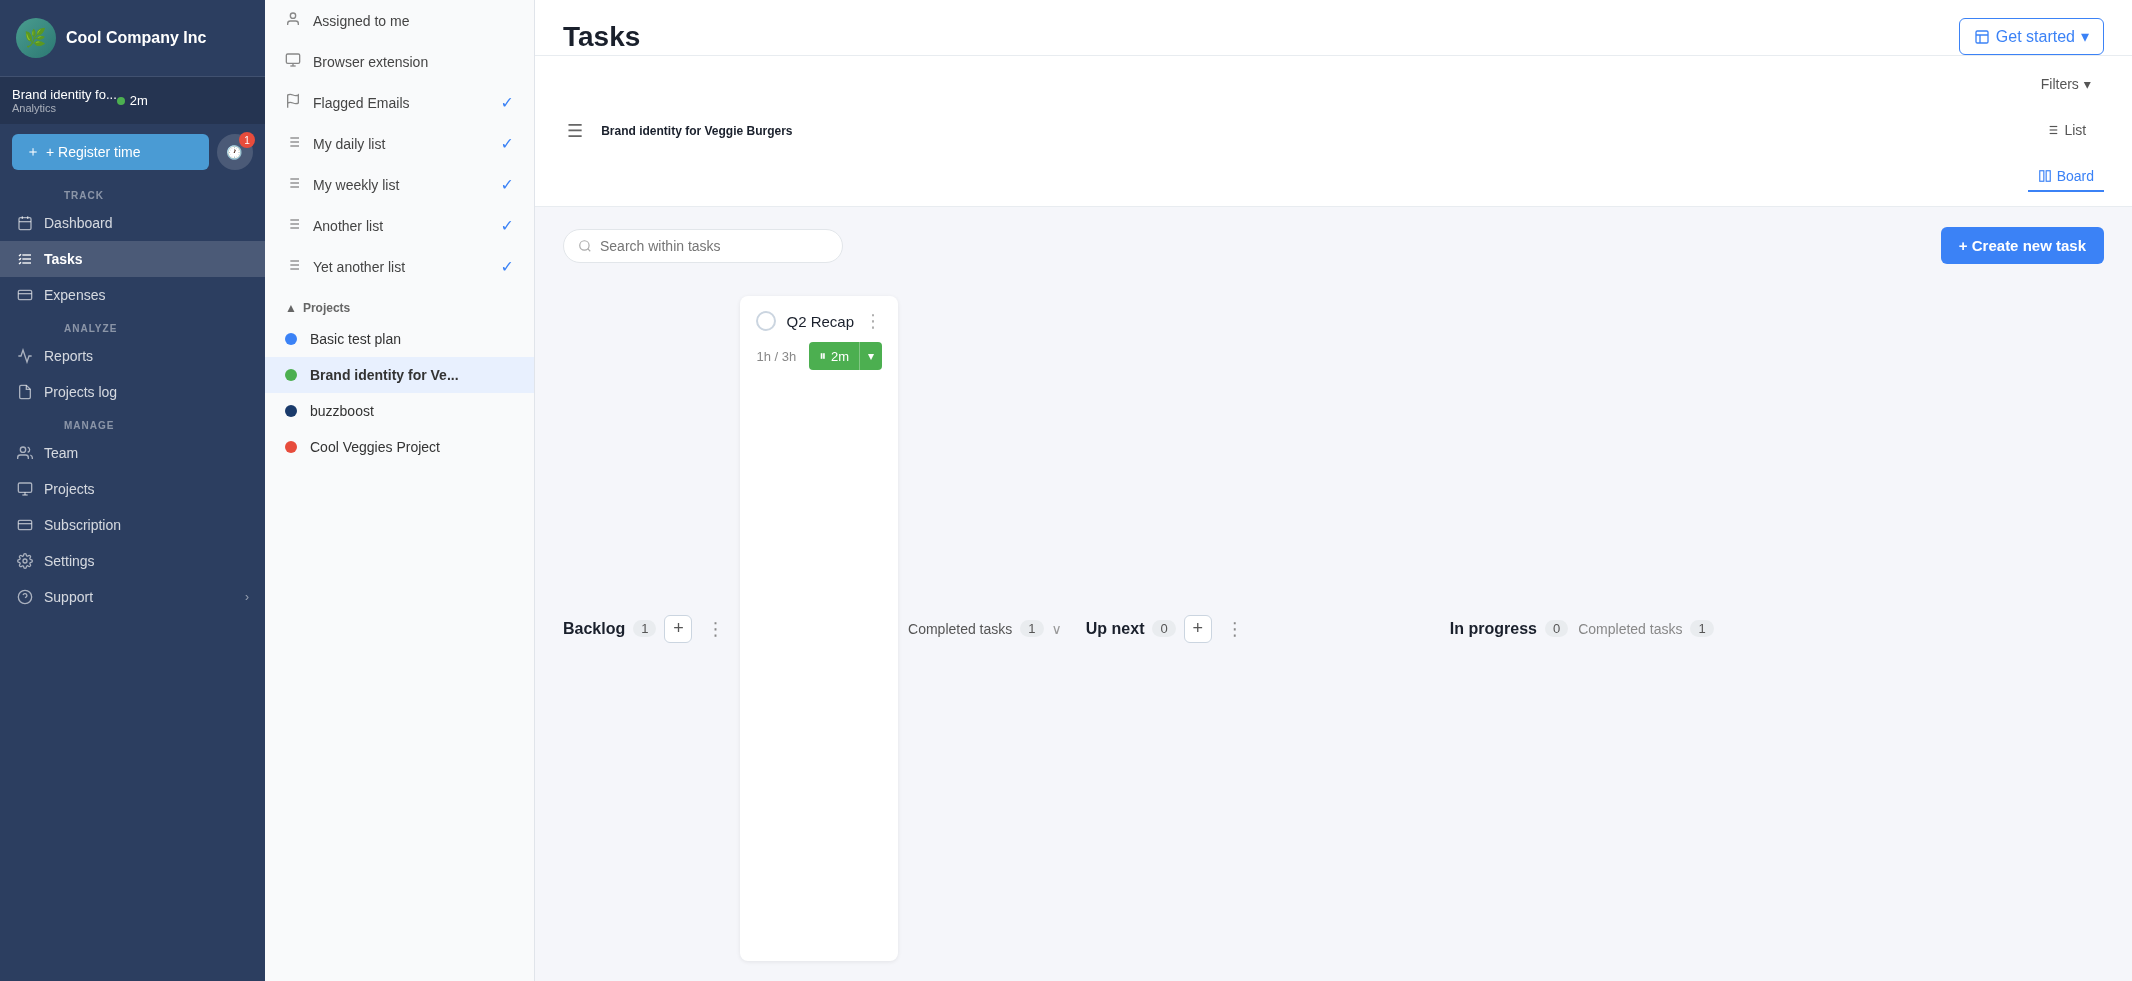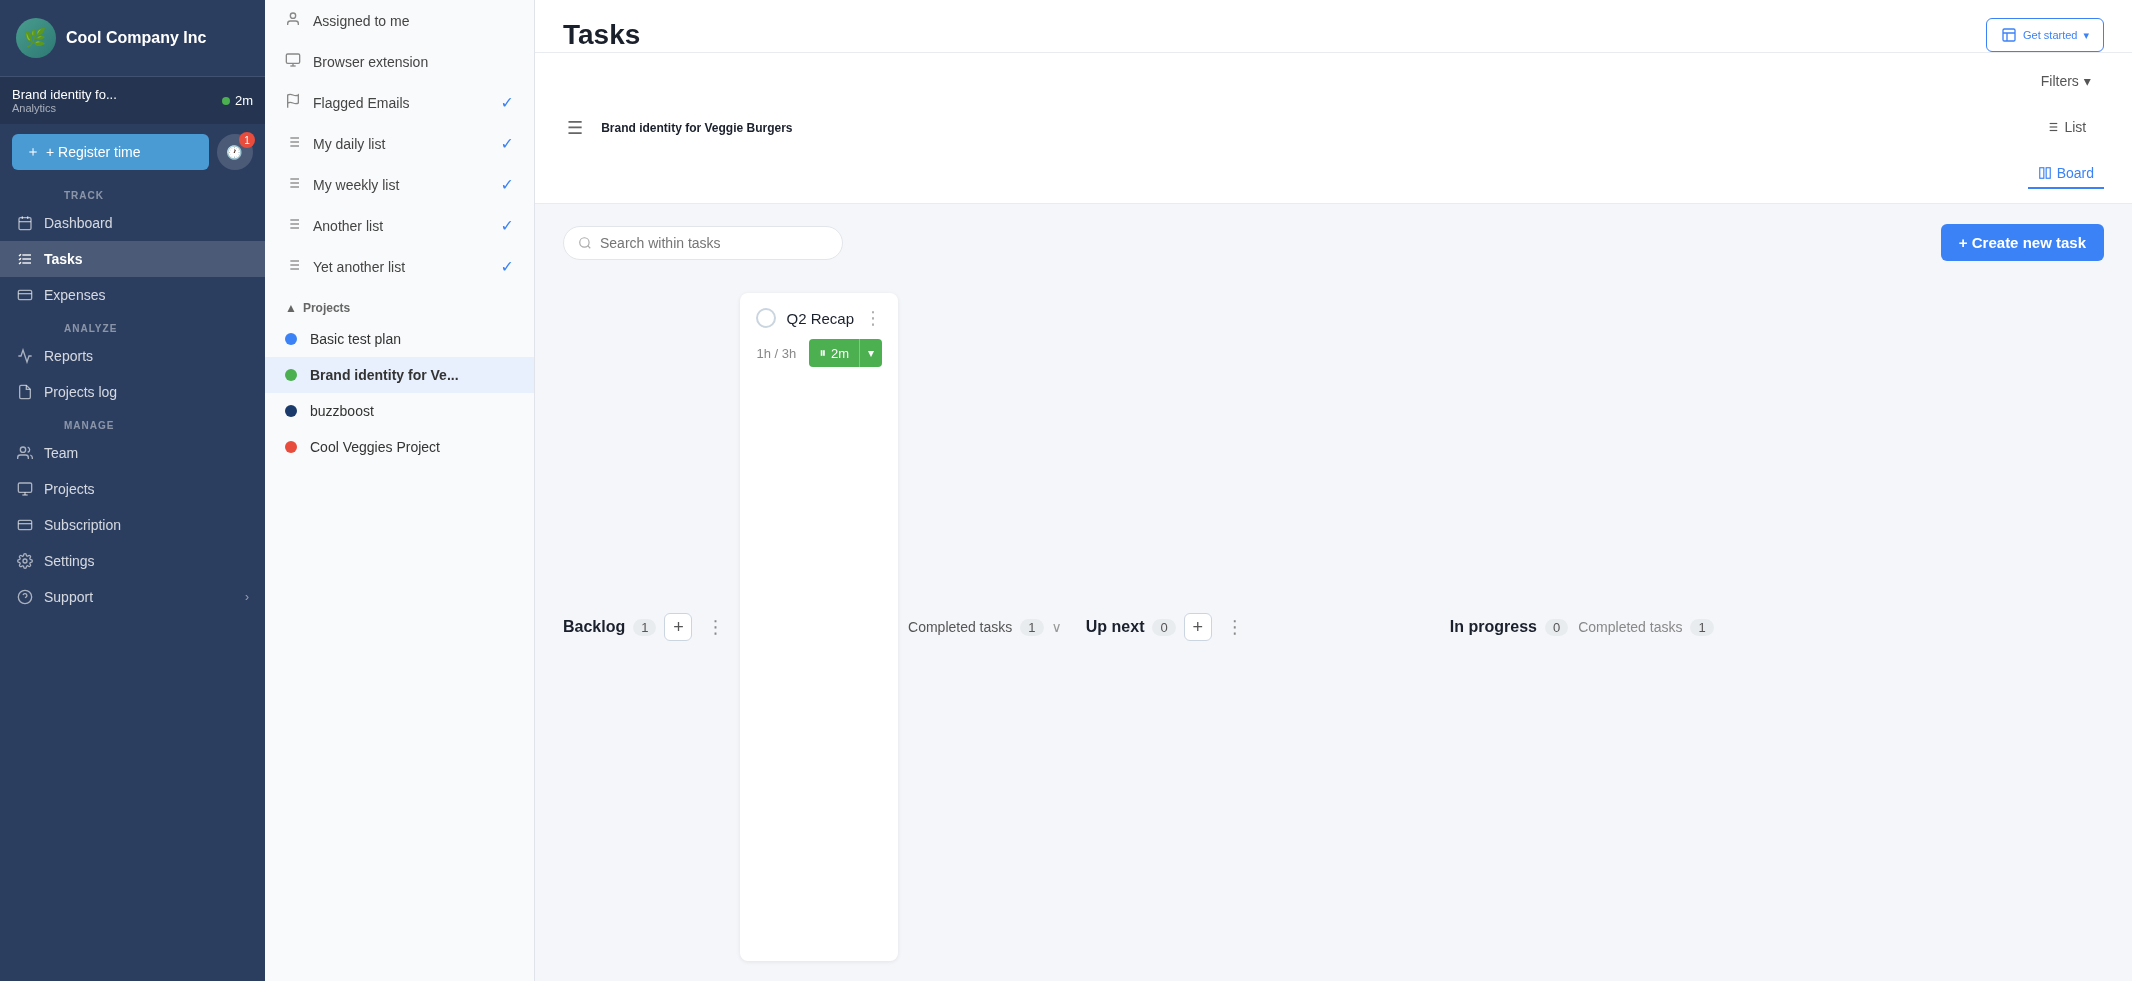--- a/index.html
+++ b/index.html
@@ -41,21 +41,20 @@
       font-size: 16px;
       font-weight: 600;
       color: #fff;
     }
 
     .timer-bar {
       padding: 10px 12px;
       background: rgba(0,0,0,0.15);
       display: flex;
       align-items: center;
-      justify-content: space-between;
       font-size: 13px;
     }
 
     .timer-project {
       display: flex;
       flex-direction: column;
     }
 
     .timer-project-name {
       font-size: 13px;
@@ -266,21 +265,21 @@
 
     .get-started-btn {
       display: flex;
       align-items: center;
       gap: 6px;
       border: 1px solid #3b82f6;
       color: #3b82f6;
       background: #fff;
       border-radius: 6px;
       padding: 8px 14px;
-      font-size: 11px;
+      font-size: 16px;
       cursor: pointer;
     }
 
     .tasks-toolbar {
       padding: 14px 28px;
       background: #fff;
       border-bottom: 1px solid #e8ecf0;
       display: flex;
       align-items: center;
       gap: 14px;

